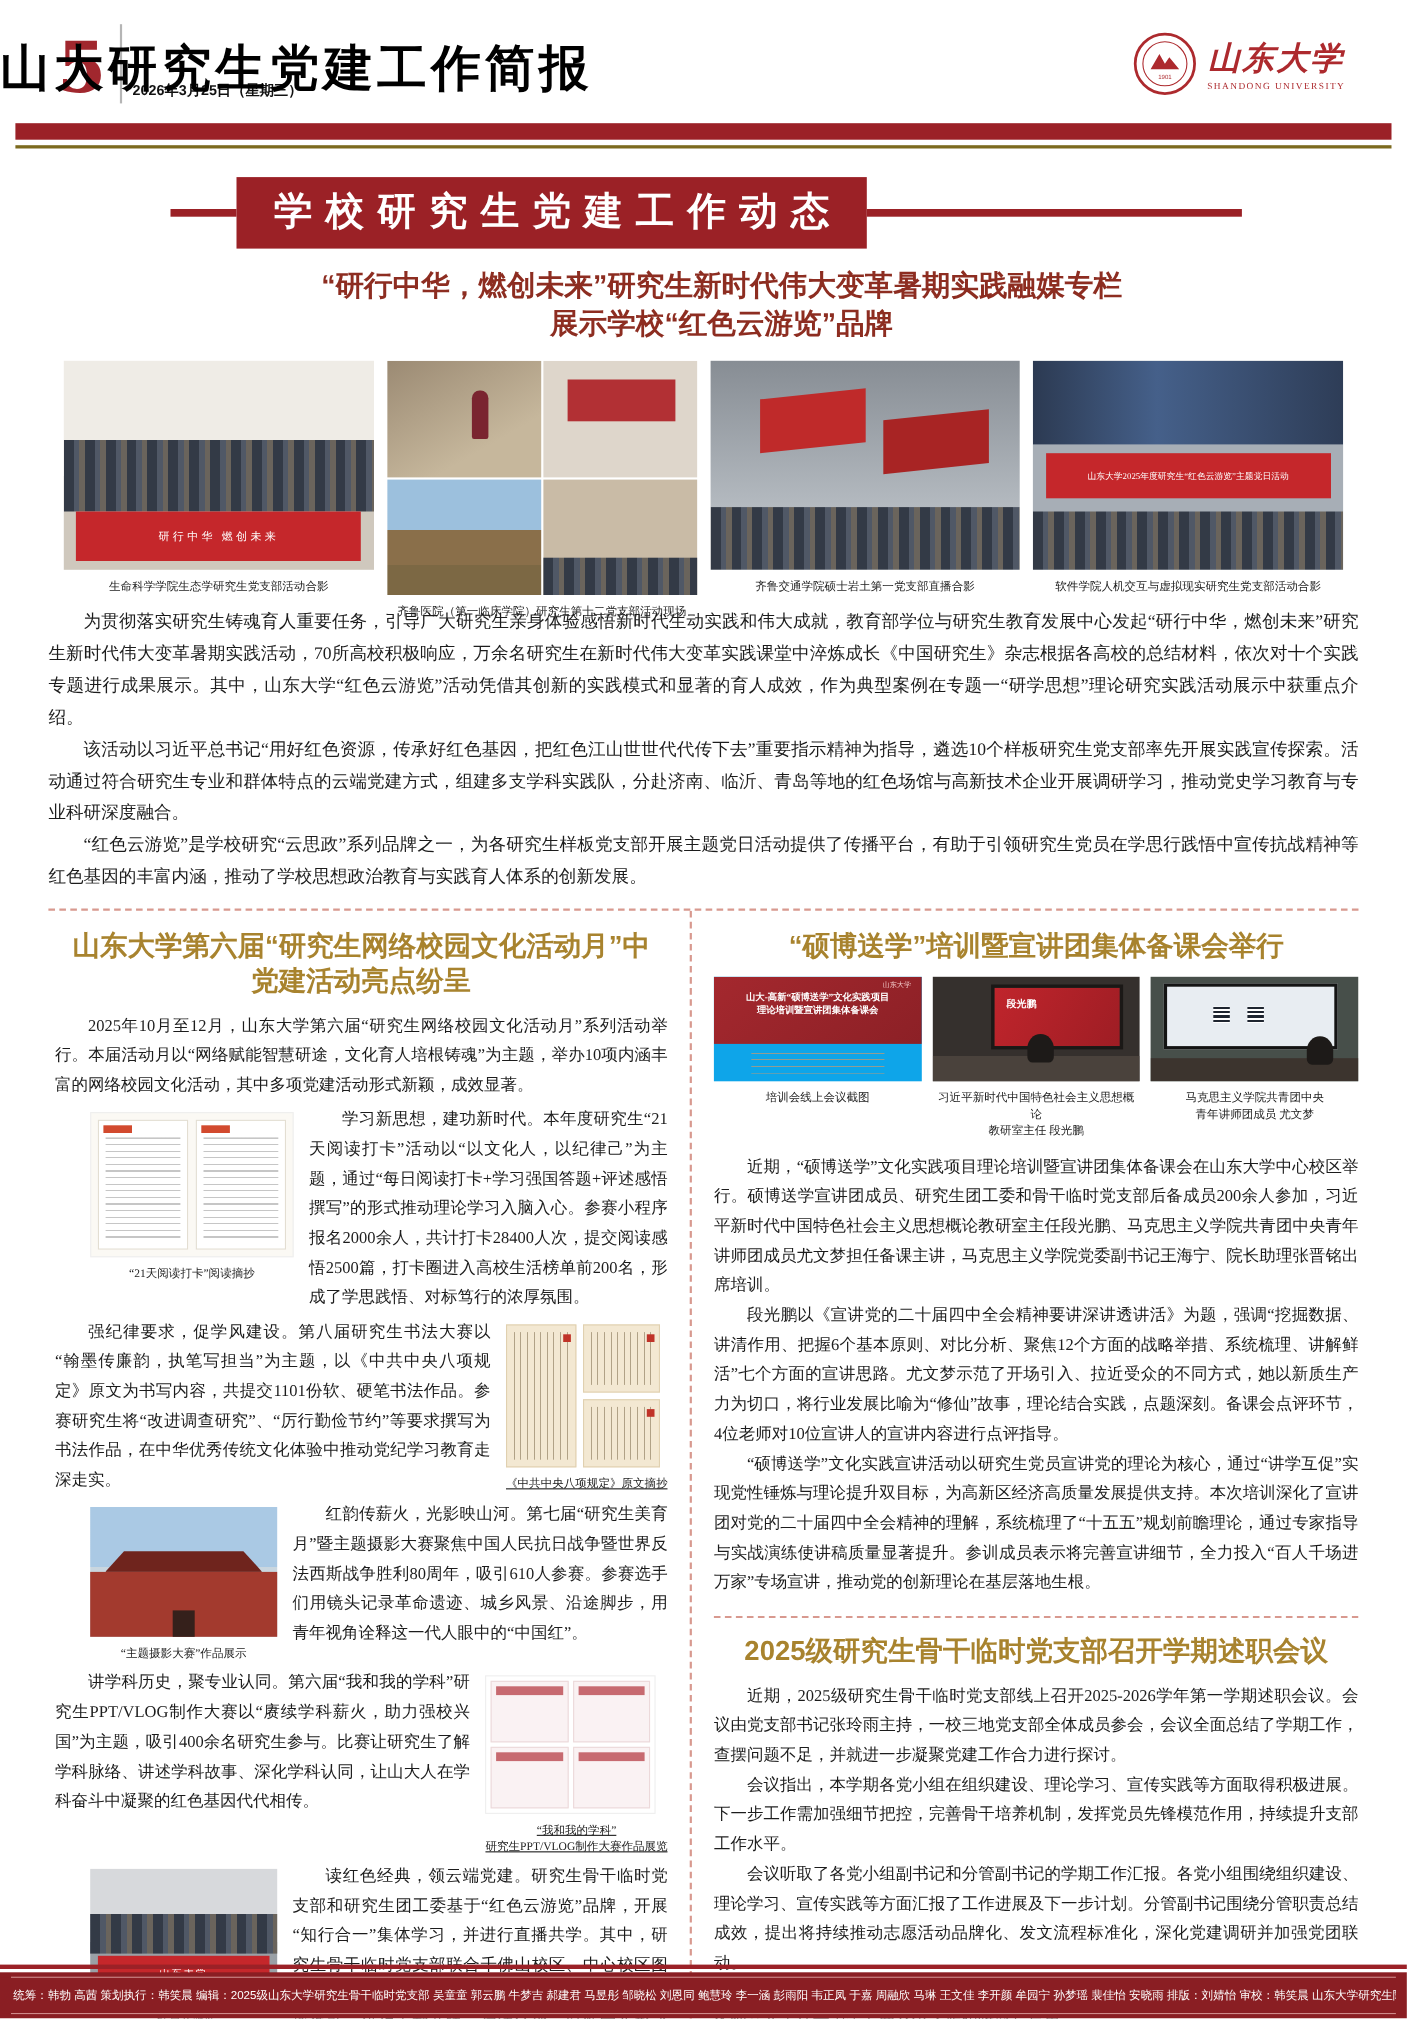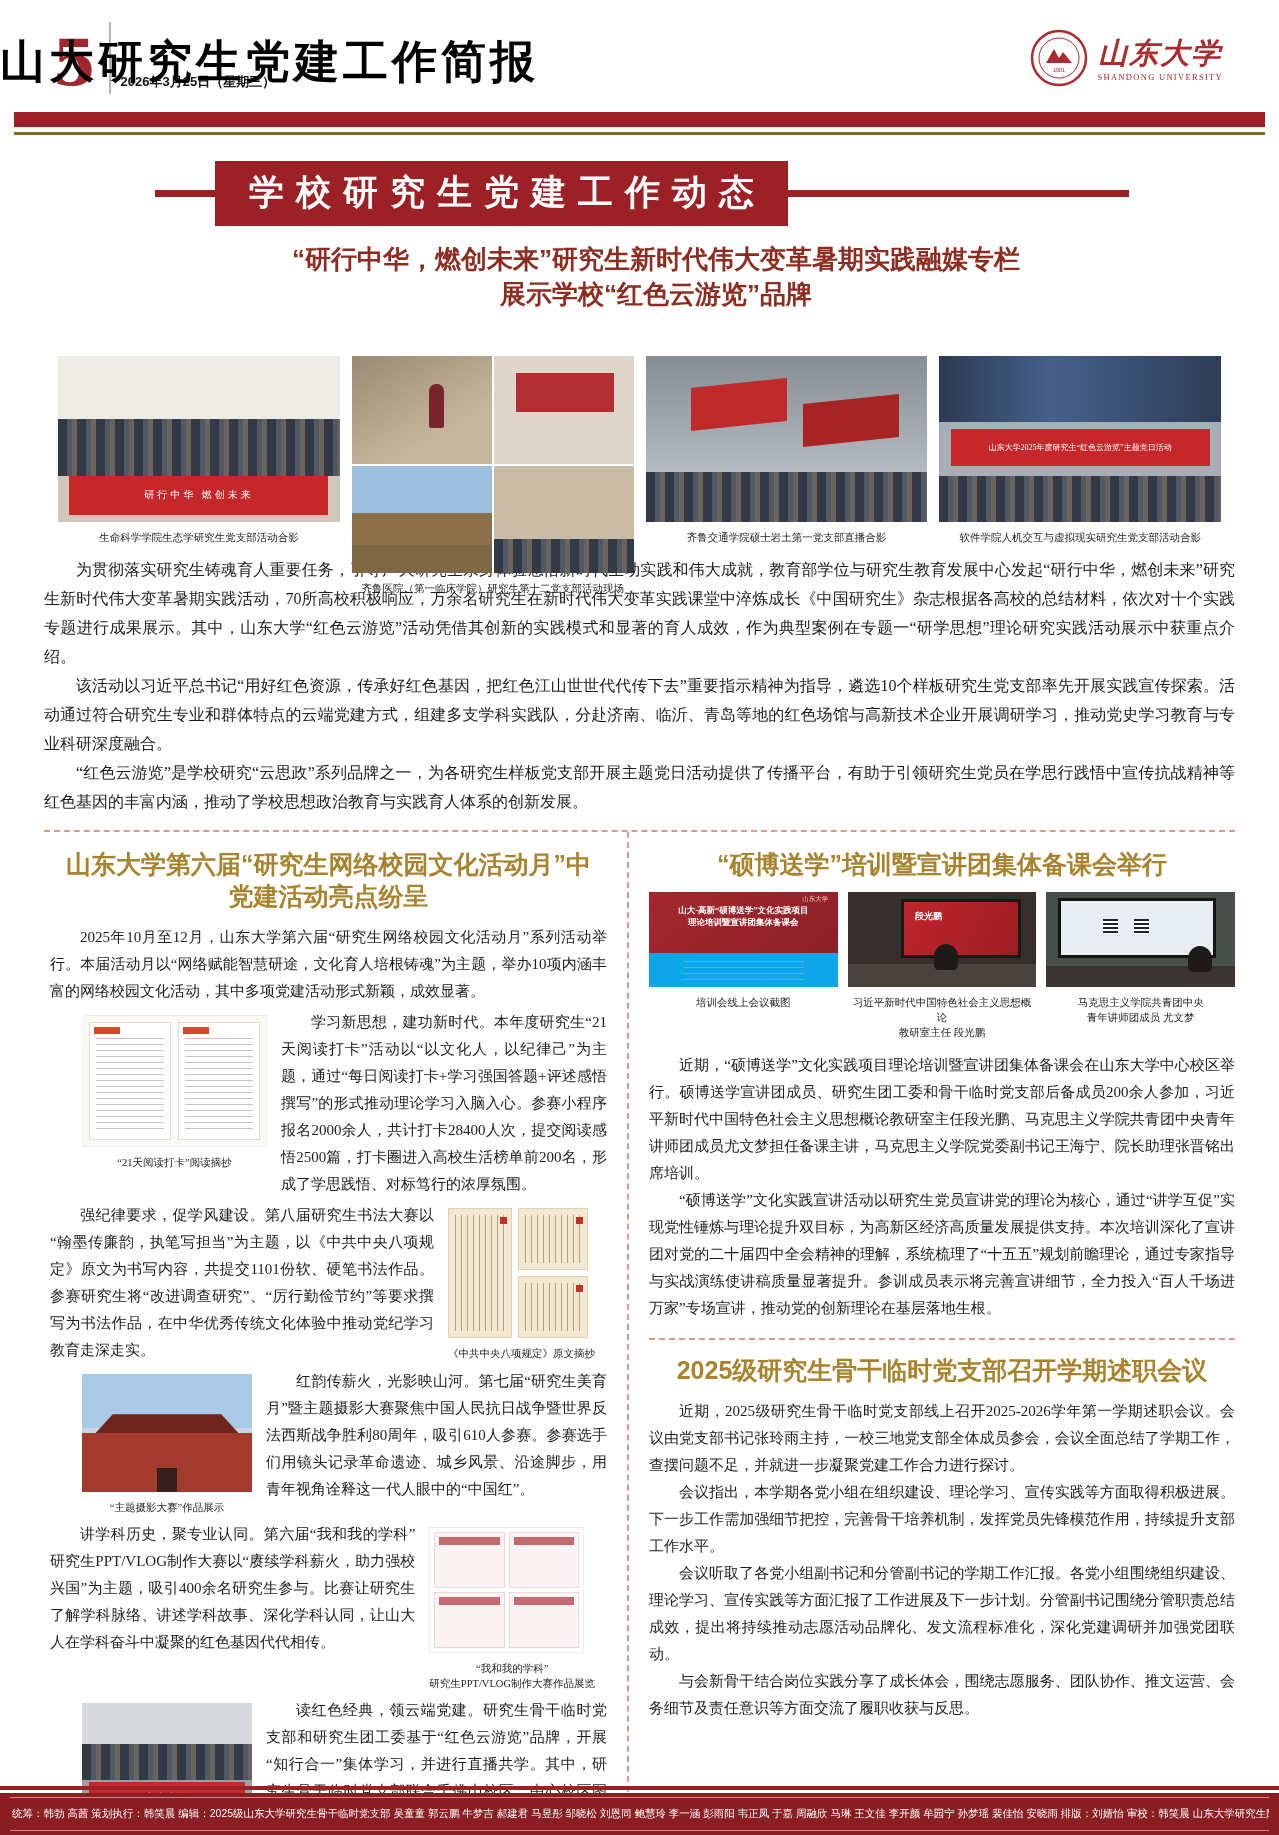--- a/index.html
+++ b/index.html
@@ -28,21 +28,21 @@
   .banner-line { height:7px; background:#9b2126; }
   .banner-line.l { width:60px; }
   .banner-line.r { flex:1; }
   .banner-box { background:#9b2126; color:#fff; font-weight:bold; font-size:35px;
     letter-spacing:12px; padding:8px 22px 10px 34px; font-family:"Liberation Sans",sans-serif; white-space:nowrap; }
   
   .lead-title { margin-top:16px; text-align:center; color:#8d2d21; font-weight:bold;
     font-size:26px; line-height:35px; font-family:"Liberation Sans",sans-serif;padding-left:33px; }
   .lead-photos { display:flex; gap:12px; margin:16px 58px 0; }
   .lead-photos figure { flex:1; min-width:0; }
-  .ph { height:166px; overflow:hidden; position:relative; background:#ddd;margin-top:28px; }
+  .ph { height:190px; overflow:hidden; position:relative; background:#ddd; }
   figcaption { font-size:10.5px; line-height:15px; text-align:center; margin-top:8px; color:#222; }
   .crowd { position:absolute; left:0; right:0; bottom:0; height:32%;
     background:repeating-linear-gradient(90deg,#333a46 0 9px,#505866 9px 14px,#6a645c 14px 19px); }
   
   .pc { display:grid; grid-template-columns:1fr 1fr; grid-template-rows:1fr 1fr; gap:2px; height:100%; background:#fff; }
   .pc-a { background:linear-gradient(150deg,#9b8a73,#c6b79c 70%); position:relative; }
   .pc-person { position:absolute; left:55%; top:26%; width:15px; height:44px; background:#7a2430; border-radius:7px 7px 2px 2px; }
   .pc-b { background:#ded6cb; position:relative; }
   .pc-redback { position:absolute; left:16%; top:16%; right:14%; height:36%; background:#b23034; }
   .pc-c { background:linear-gradient(#9cc0dd 44%,#8a6f4a 44% 74%,#7c6844 74%); }
@@ -70,21 +70,21 @@
   .lead-body p { text-indent:2em; }
   
   .columns { display:flex; margin:14px 44px 0; border-top:2px dashed #d8998f; height:1012px; overflow:hidden; }
   .col-l { width:585px; padding:16px 20px 0 6px; border-right:2px dashed #d8998f; }
   .col-r { flex:1; min-width:0; padding:16px 0 0 20px; }
   .col-head { font-size:25px; font-weight:bold; color:#a8832e; text-align:center; line-height:32px; font-family:"Liberation Sans",sans-serif; }
   .col-body { margin-top:12px; font-size:15px; line-height:27px; text-align:justify; }
   .col-body p { text-indent:2em; }
   .blk { overflow:hidden; margin-top:4px; }
   .fl { float:left;  margin:6px 14px 2px 0;padding-left:32px; }
-  .fr { float:right; margin:6px 12px 2px 14px; }
+  .fr { float:right; margin:6px 0 2px 14px;text-decoration:underline; }
   
   .cards { display:flex; gap:7px; background:#fbf9f4; border:1px solid #eee; padding:6px; }
   .card { width:82px; height:118px; background:#fff; border:1px solid #e3ded2; position:relative; padding:15px 6px 6px; }
   .chip { position:absolute; top:4px; left:4px; width:26px; height:7px; background:#d24a2e; }
   .tl { height:100%; background:repeating-linear-gradient(#c6c6c6 0 1px,transparent 1px 6px); }
   .scrolls { display:flex; gap:6px; align-items:flex-start; }
   .scol { display:flex; flex-direction:column; gap:6px; }
   .scroll { background:#f3e8d2; border:1px solid #e0d0b0; position:relative; }
   .s1 { width:64px; height:130px; }
   .s2 { width:70px; height:62px; }
@@ -372,20 +372,21 @@
             </div>
             <figcaption class="rc-cap">
               <div>马克思主义学院共青团中央</div>
               <div>青年讲师团成员 尤文梦</div>
             </figcaption>
           </figure>
         </div>
 
         <div class="col-body">
           <p>近期，“硕博送学”文化实践项目理论培训暨宣讲团集体备课会在山东大学中心校区举行。硕博送学宣讲团成员、研究生团工委和骨干临时党支部后备成员200余人参加，习近平新时代中国特色社会主义思想概论教研室主任段光鹏、马克思主义学院共青团中央青年讲师团成员尤文梦担任备课主讲，马克思主义学院党委副书记王海宁、院长助理张晋铭出席培训。</p>
+          <p>段光鹏以《宣讲党的二十届四中全会精神要讲深讲透讲活》为题，强调“挖掘数据、讲清作用、把握6个基本原则、对比分析、聚焦12个方面的战略举措、系统梳理、讲解鲜活”七个方面的宣讲思路。尤文梦示范了开场引入、拉近受众的不同方式，她以新质生产力为切口，将行业发展比喻为“修仙”故事，理论结合实践，点题深刻。备课会点评环节，4位老师对10位宣讲人的宣讲内容进行点评指导。</p>
           <p>“硕博送学”文化实践宣讲活动以研究生党员宣讲党的理论为核心，通过“讲学互促”实现党性锤炼与理论提升双目标，为高新区经济高质量发展提供支持。本次培训深化了宣讲团对党的二十届四中全会精神的理解，系统梳理了“十五五”规划前瞻理论，通过专家指导与实战演练使讲稿质量显著提升。参训成员表示将完善宣讲细节，全力投入“百人千场进万家”专场宣讲，推动党的创新理论在基层落地生根。</p>
         </div>
       </div>
 
       <div class="article2">
         <div class="col-head">2025级研究生骨干临时党支部召开学期述职会议</div>
         <div class="col-body">
           <p>近期，2025级研究生骨干临时党支部线上召开2025-2026学年第一学期述职会议。会议由党支部书记张玲雨主持，一校三地党支部全体成员参会，会议全面总结了学期工作，查摆问题不足，并就进一步凝聚党建工作合力进行探讨。</p>
           <p>会议指出，本学期各党小组在组织建设、理论学习、宣传实践等方面取得积极进展。下一步工作需加强细节把控，完善骨干培养机制，发挥党员先锋模范作用，持续提升支部工作水平。</p>
           <p>会议听取了各党小组副书记和分管副书记的学期工作汇报。各党小组围绕组织建设、理论学习、宣传实践等方面汇报了工作进展及下一步计划。分管副书记围绕分管职责总结成效，提出将持续推动志愿活动品牌化、发文流程标准化，深化党建调研并加强党团联动。</p>

